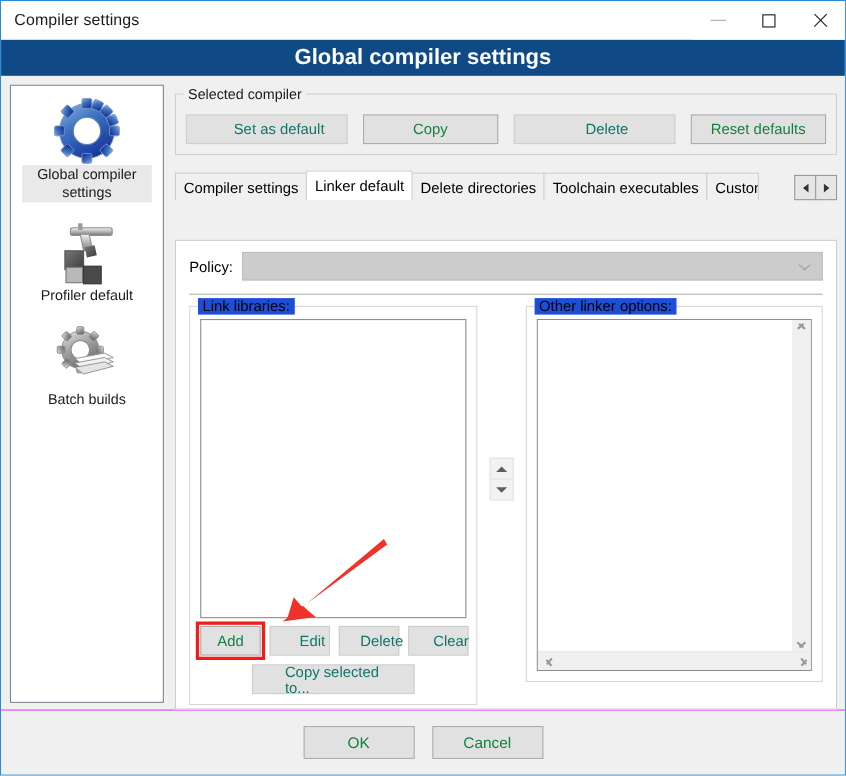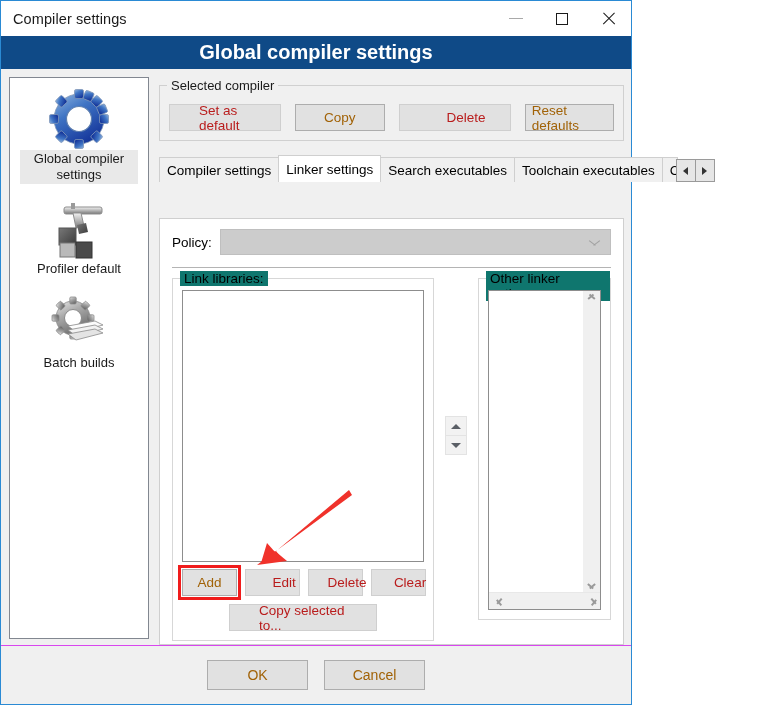--- a/index.html
+++ b/index.html
@@ -14,21 +14,21 @@
     font-family: "Liberation Sans", sans-serif;
     font-size: 13px;
     color: #000;
     background: #ffffff;
   }
 
   
   #window {
     position: absolute;
     left: 0; top: 0;
-    width: 632px;
+    width: 769px;
     height: 705px;
     box-sizing: border-box;
     border: 1px solid #2a8ad4;
     background: #f0f0f0;
     display: flex;
     flex-direction: column;
   }
 
   
   #titlebar {
@@ -206,30 +206,30 @@
   .combo.disabled .chev-down::before,
   .combo.disabled .chev-down::after { background: #a0a0a0; }
 
   
   .btn {
     height: 27px;
     border: 1px solid #adadad;
     background: #e1e1e1;
     font-family: "Liberation Sans", sans-serif;
     font-size: 13.5px;
-    color: #a16207;
+    color: #15803d;
     display: inline-flex;
     align-items: center;
     justify-content: center;
     box-sizing: border-box;
     cursor: default;
     padding: 0 6px;
   }
   .btn.disabled {
-    color: #b91c1c;
+    color: #0f766e;
     background: #e1e1e1;
     border-color: #cfcfcf;
     padding-left: 29px;
   }
 
   .compiler-btn-row {
     display: flex;
     margin-top: 8px;
     gap: 14px;
   }
@@ -340,21 +340,21 @@
   .pane-group {
     position: relative;
     border: 1px solid #d7d7d7;
     box-sizing: border-box;
     padding: 11px 9px 9px 9px;
   }
   .pane-group > .gb-title {
     position: absolute;
     top: -8px;
     left: 7px;
-    background: #0f766e;
+    background: #1d4ed8;
     padding: 0 4px;
     font-size: 13.5px;
   }
 
   .listbox {
     background: #ffffff;
     border: 1px solid #8d8d8d;
     box-sizing: border-box;
   }
   #link-libraries-list { height: 272px; }
@@ -622,22 +622,22 @@
         <div class="compiler-btn-row">
           <div class="btn disabled">Set as default</div>
           <div class="btn">Copy</div>
           <div class="btn disabled">Delete</div>
           <div class="btn">Reset defaults</div>
         </div>
       </div>
 
       <div id="tabstrip">
         <div class="tab">Compiler settings</div>
-        <div class="tab active">Linker settings</div>
-        <div class="tab">Search executables</div>
+        <div class="tab active">Linker default</div>
+        <div class="tab">Delete directories</div>
         <div class="tab">Toolchain executables</div>
         <div class="tab clipped">Custom</div>
         <div class="tab-scrollers">
           <div class="tab-scroll-btn">
             <span class="tri-left"></span>
           </div>
           <div class="tab-scroll-btn">
             <span class="tri-right"></span>
           </div>
         </div>

